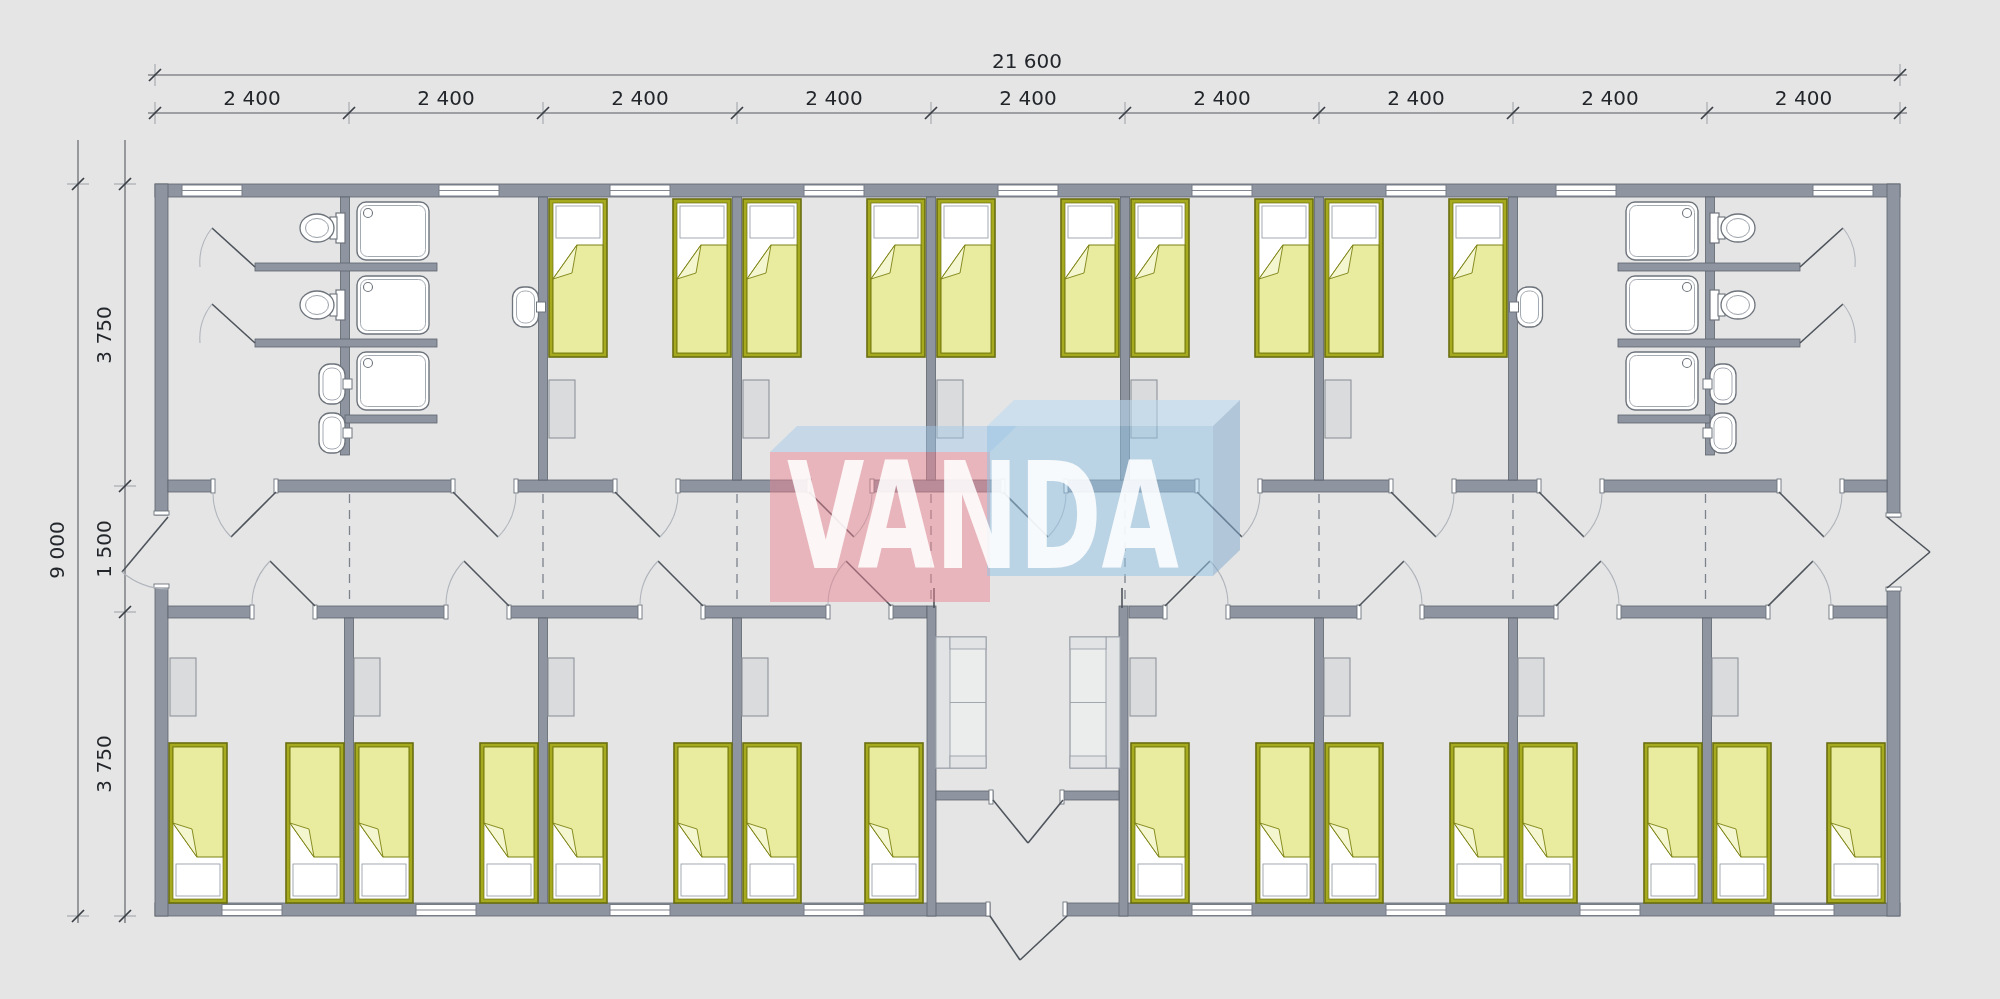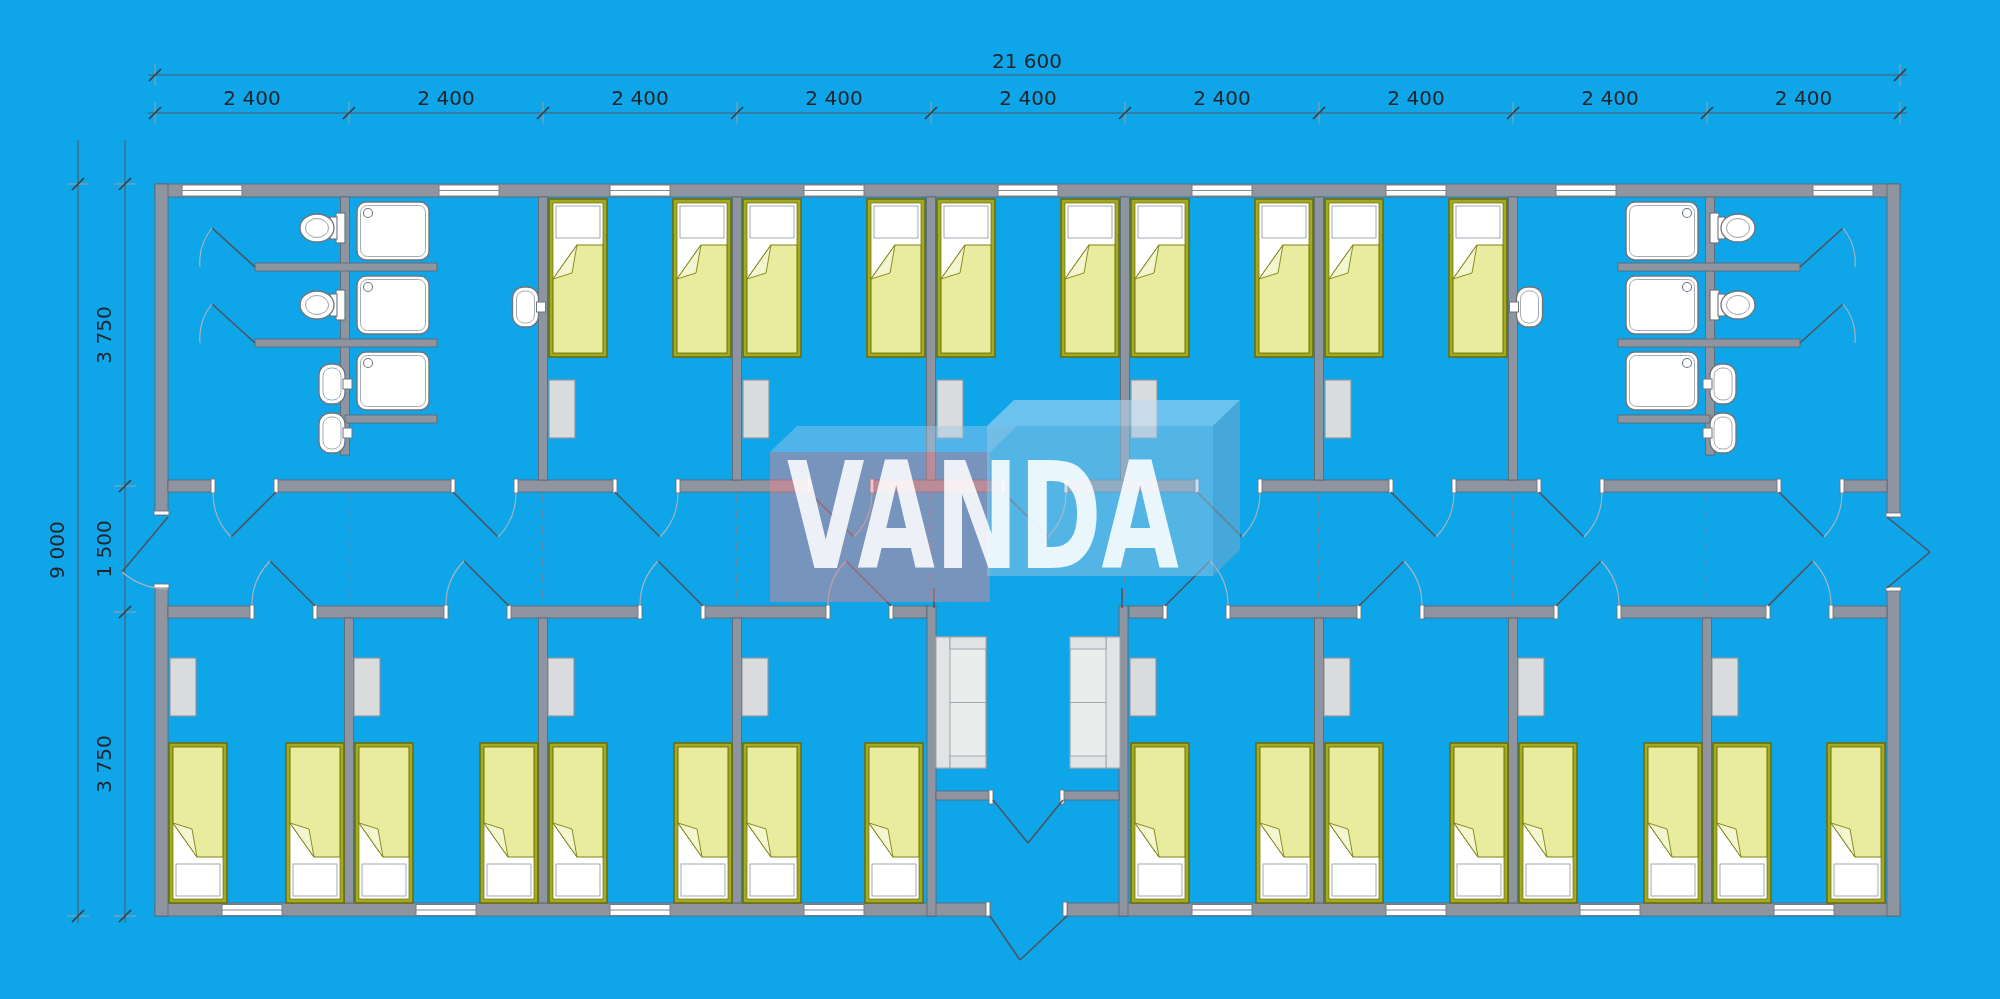--- a/index.html
+++ b/index.html
@@ -1,16 +1,16 @@
 <!DOCTYPE html>
 <html><head>
 <meta charset="utf-8">
 <style>
   html,body{margin:0;padding:0;background:#ffffff;}
-  .frame{position:relative;width:2000px;height:999px;background:#0ea5e9;overflow:hidden;
+  .frame{position:relative;width:2000px;height:999px;background:#e5e5e5;overflow:hidden;
          font-family:"DejaVu Sans", sans-serif;}
   svg{position:absolute;left:0;top:0;}
 </style>
 </head>
 <body>
 
 <div class="frame">
   <svg id="plan" width="2000" height="999" viewBox="0 0 2000 999">
       <g>
         <line x1="148" y1="75" x2="1907" y2="75" stroke="#565b62" stroke-width="1.1"></line>

